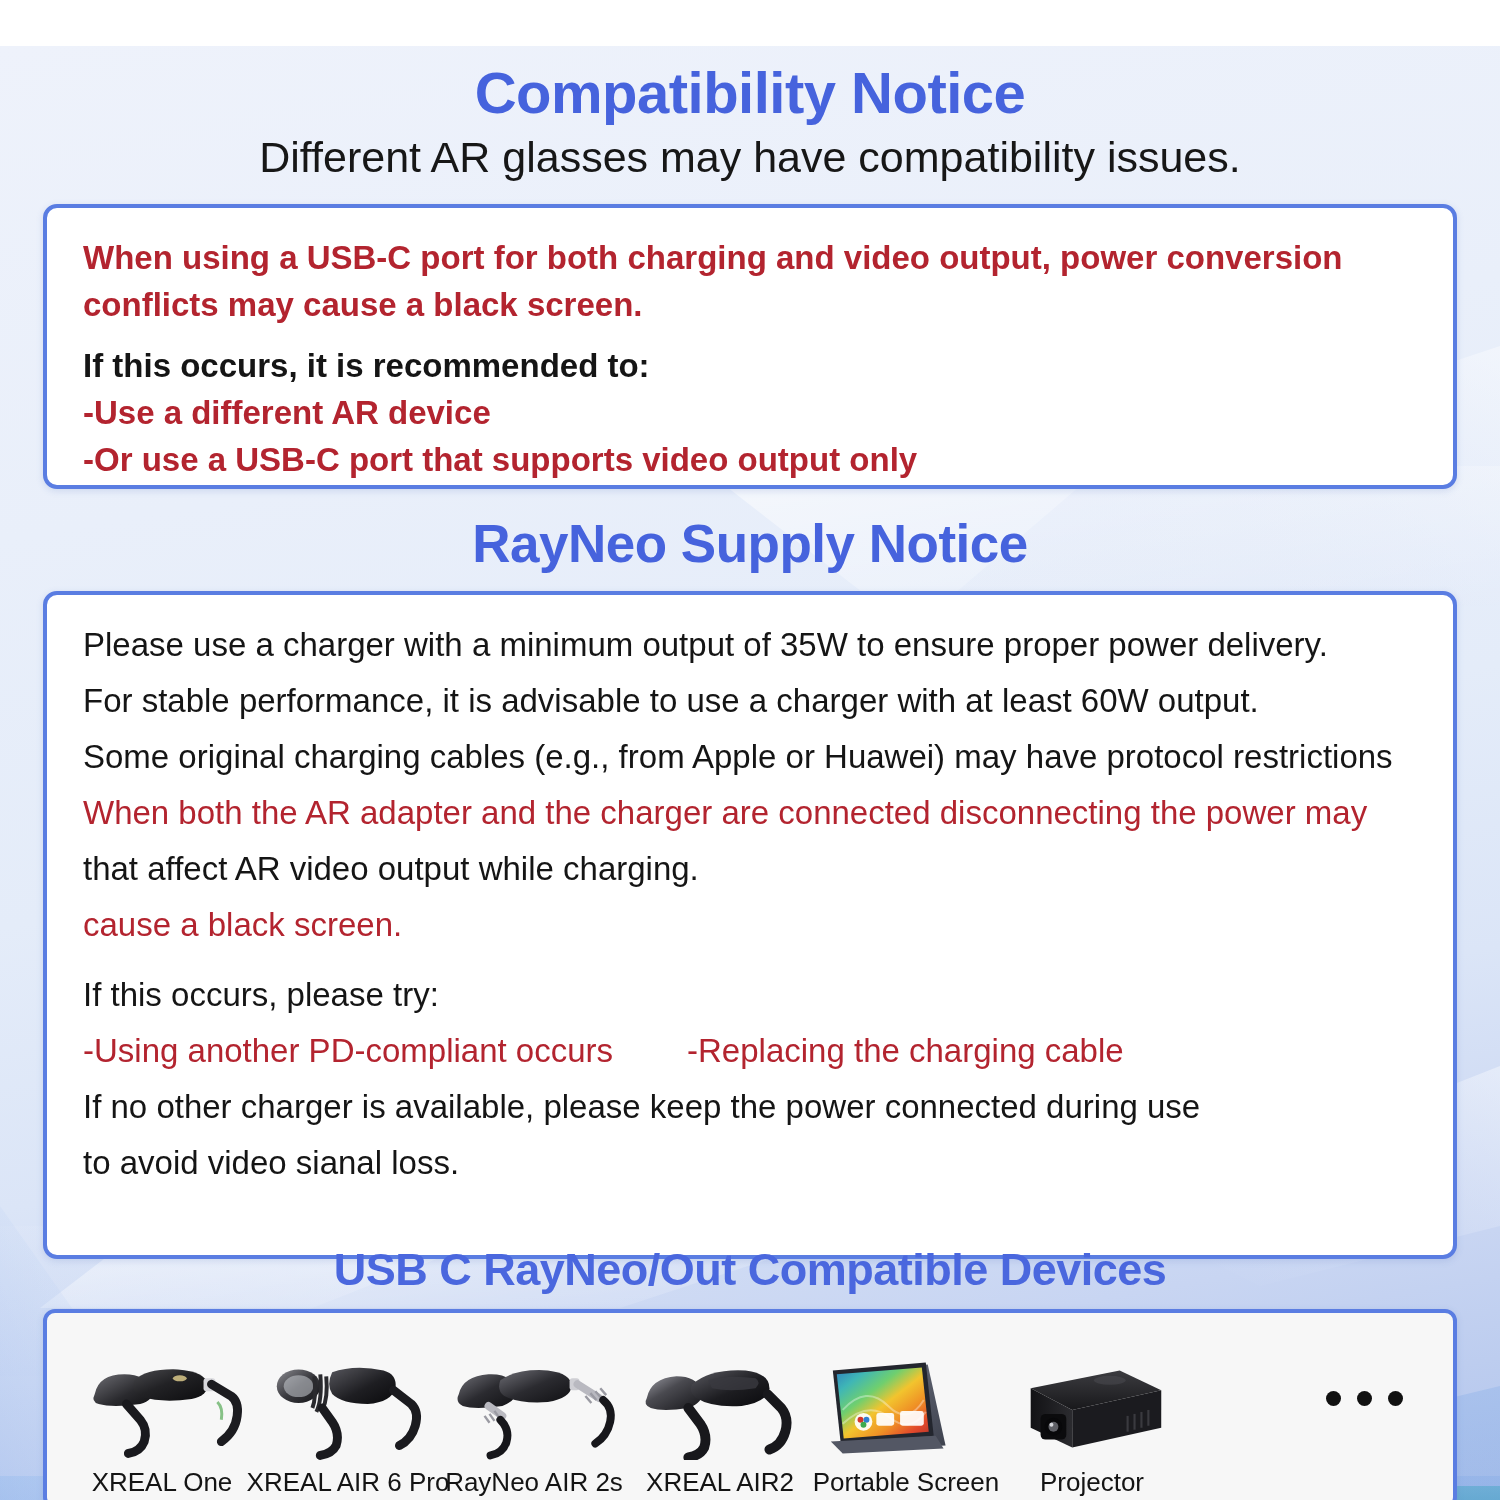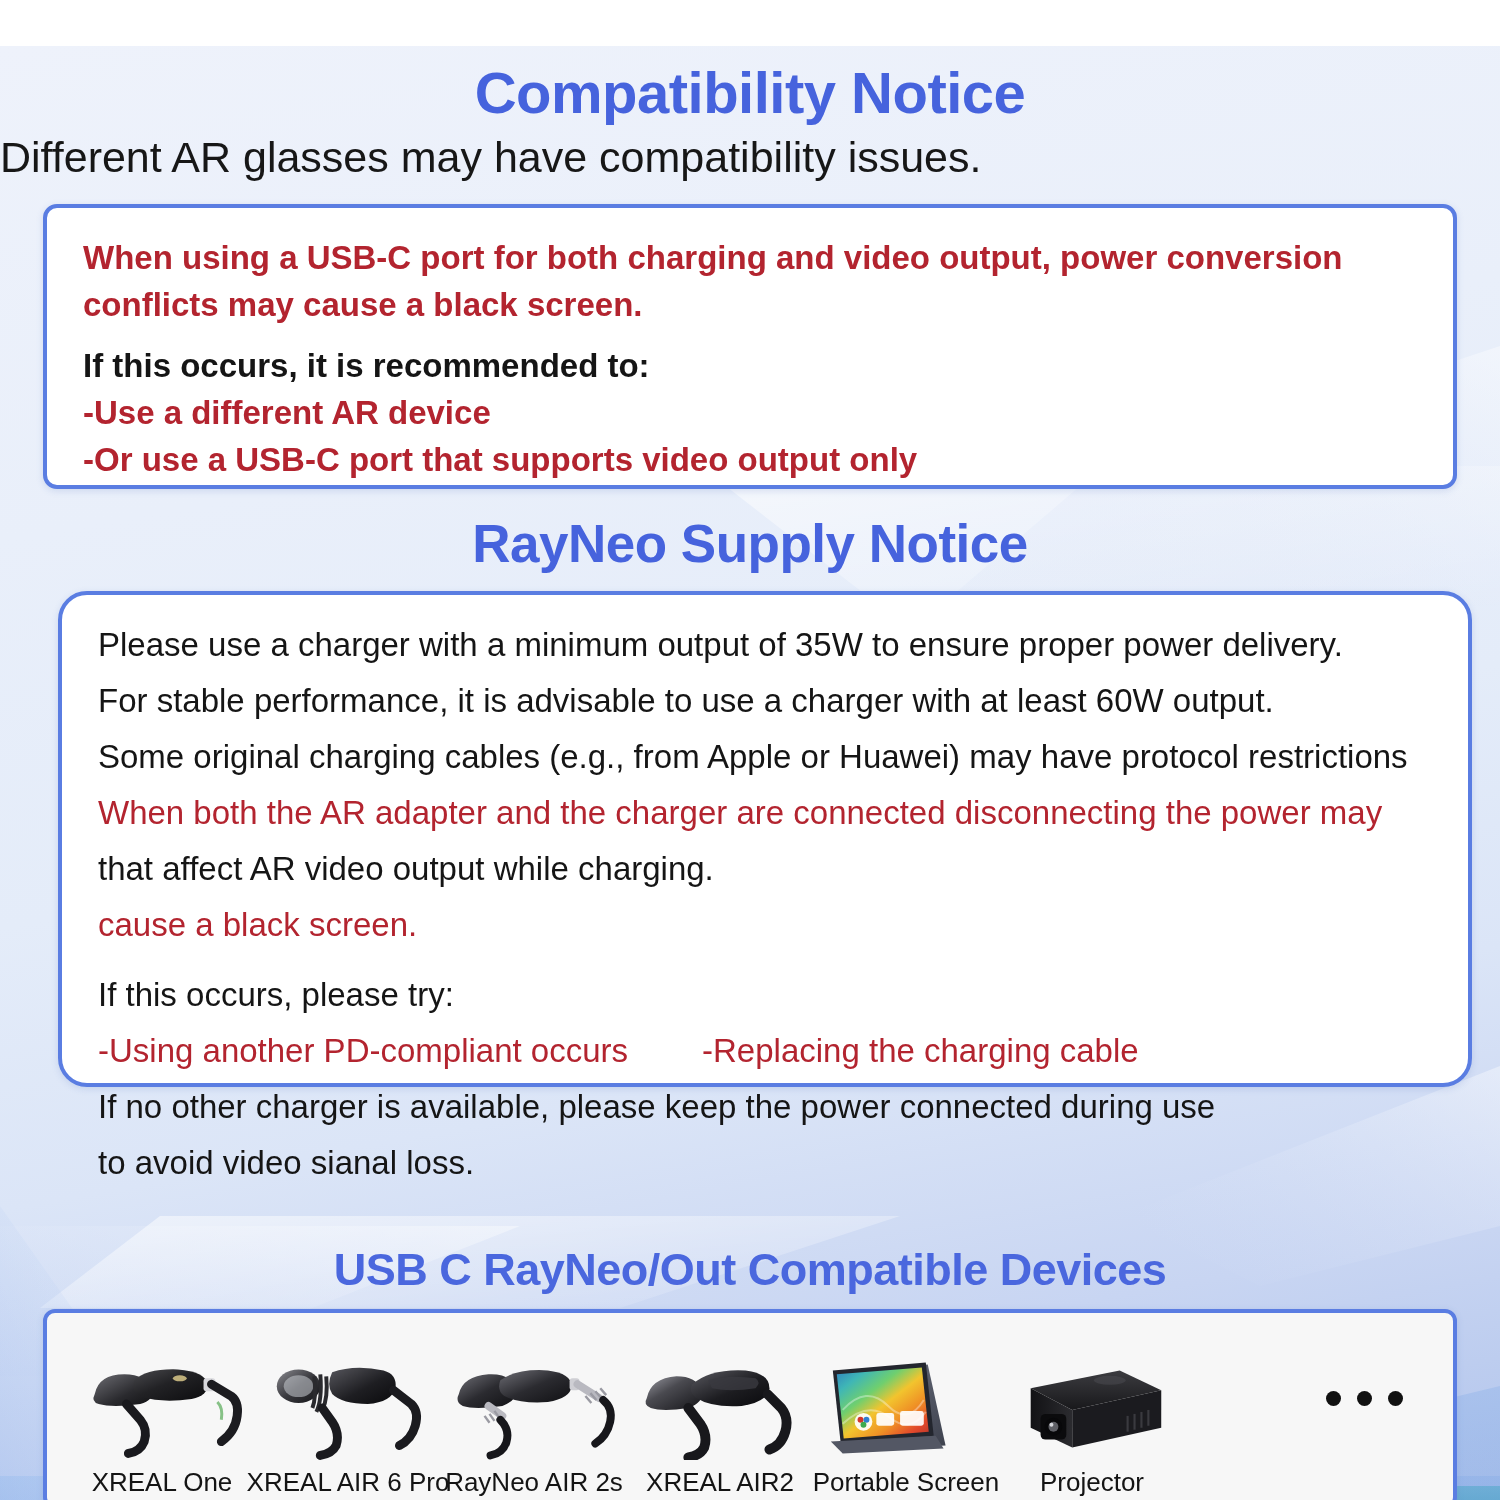--- a/index.html
+++ b/index.html
@@ -49,20 +49,21 @@
   #title-compat {
     top: 14px;
     font-size: 58px;
     line-height: 66px;
   }
   #subtitle-compat {
     position: absolute;
     left: 0;
     width: 1500px;
     top: 84px;
+    text-align: center;
     color: #171717;
     font-size: 43px;
     line-height: 54px;
     white-space: nowrap;
   }
   #title-power {
     top: 466px;
     font-size: 53px;
     line-height: 64px;
   }
@@ -83,25 +84,24 @@
     box-shadow: 0 2px 7px rgba(80, 110, 190, 0.18);
   }
   #box-compat {
     left: 43px;
     top: 158px;
     width: 1414px;
     height: 285px;
     font-weight: bold;
   }
   #box-power {
-    left: 58px;
+    left: 43px;
     top: 545px;
     width: 1414px;
-    height: 496px;
-    border-radius: 29px;
+    height: 668px;
   }
   #box-devices {
     left: 43px;
     top: 1263px;
     width: 1414px;
     height: 200px;
     background: #f7f7f7;
     border-radius: 12px;
   }
 

